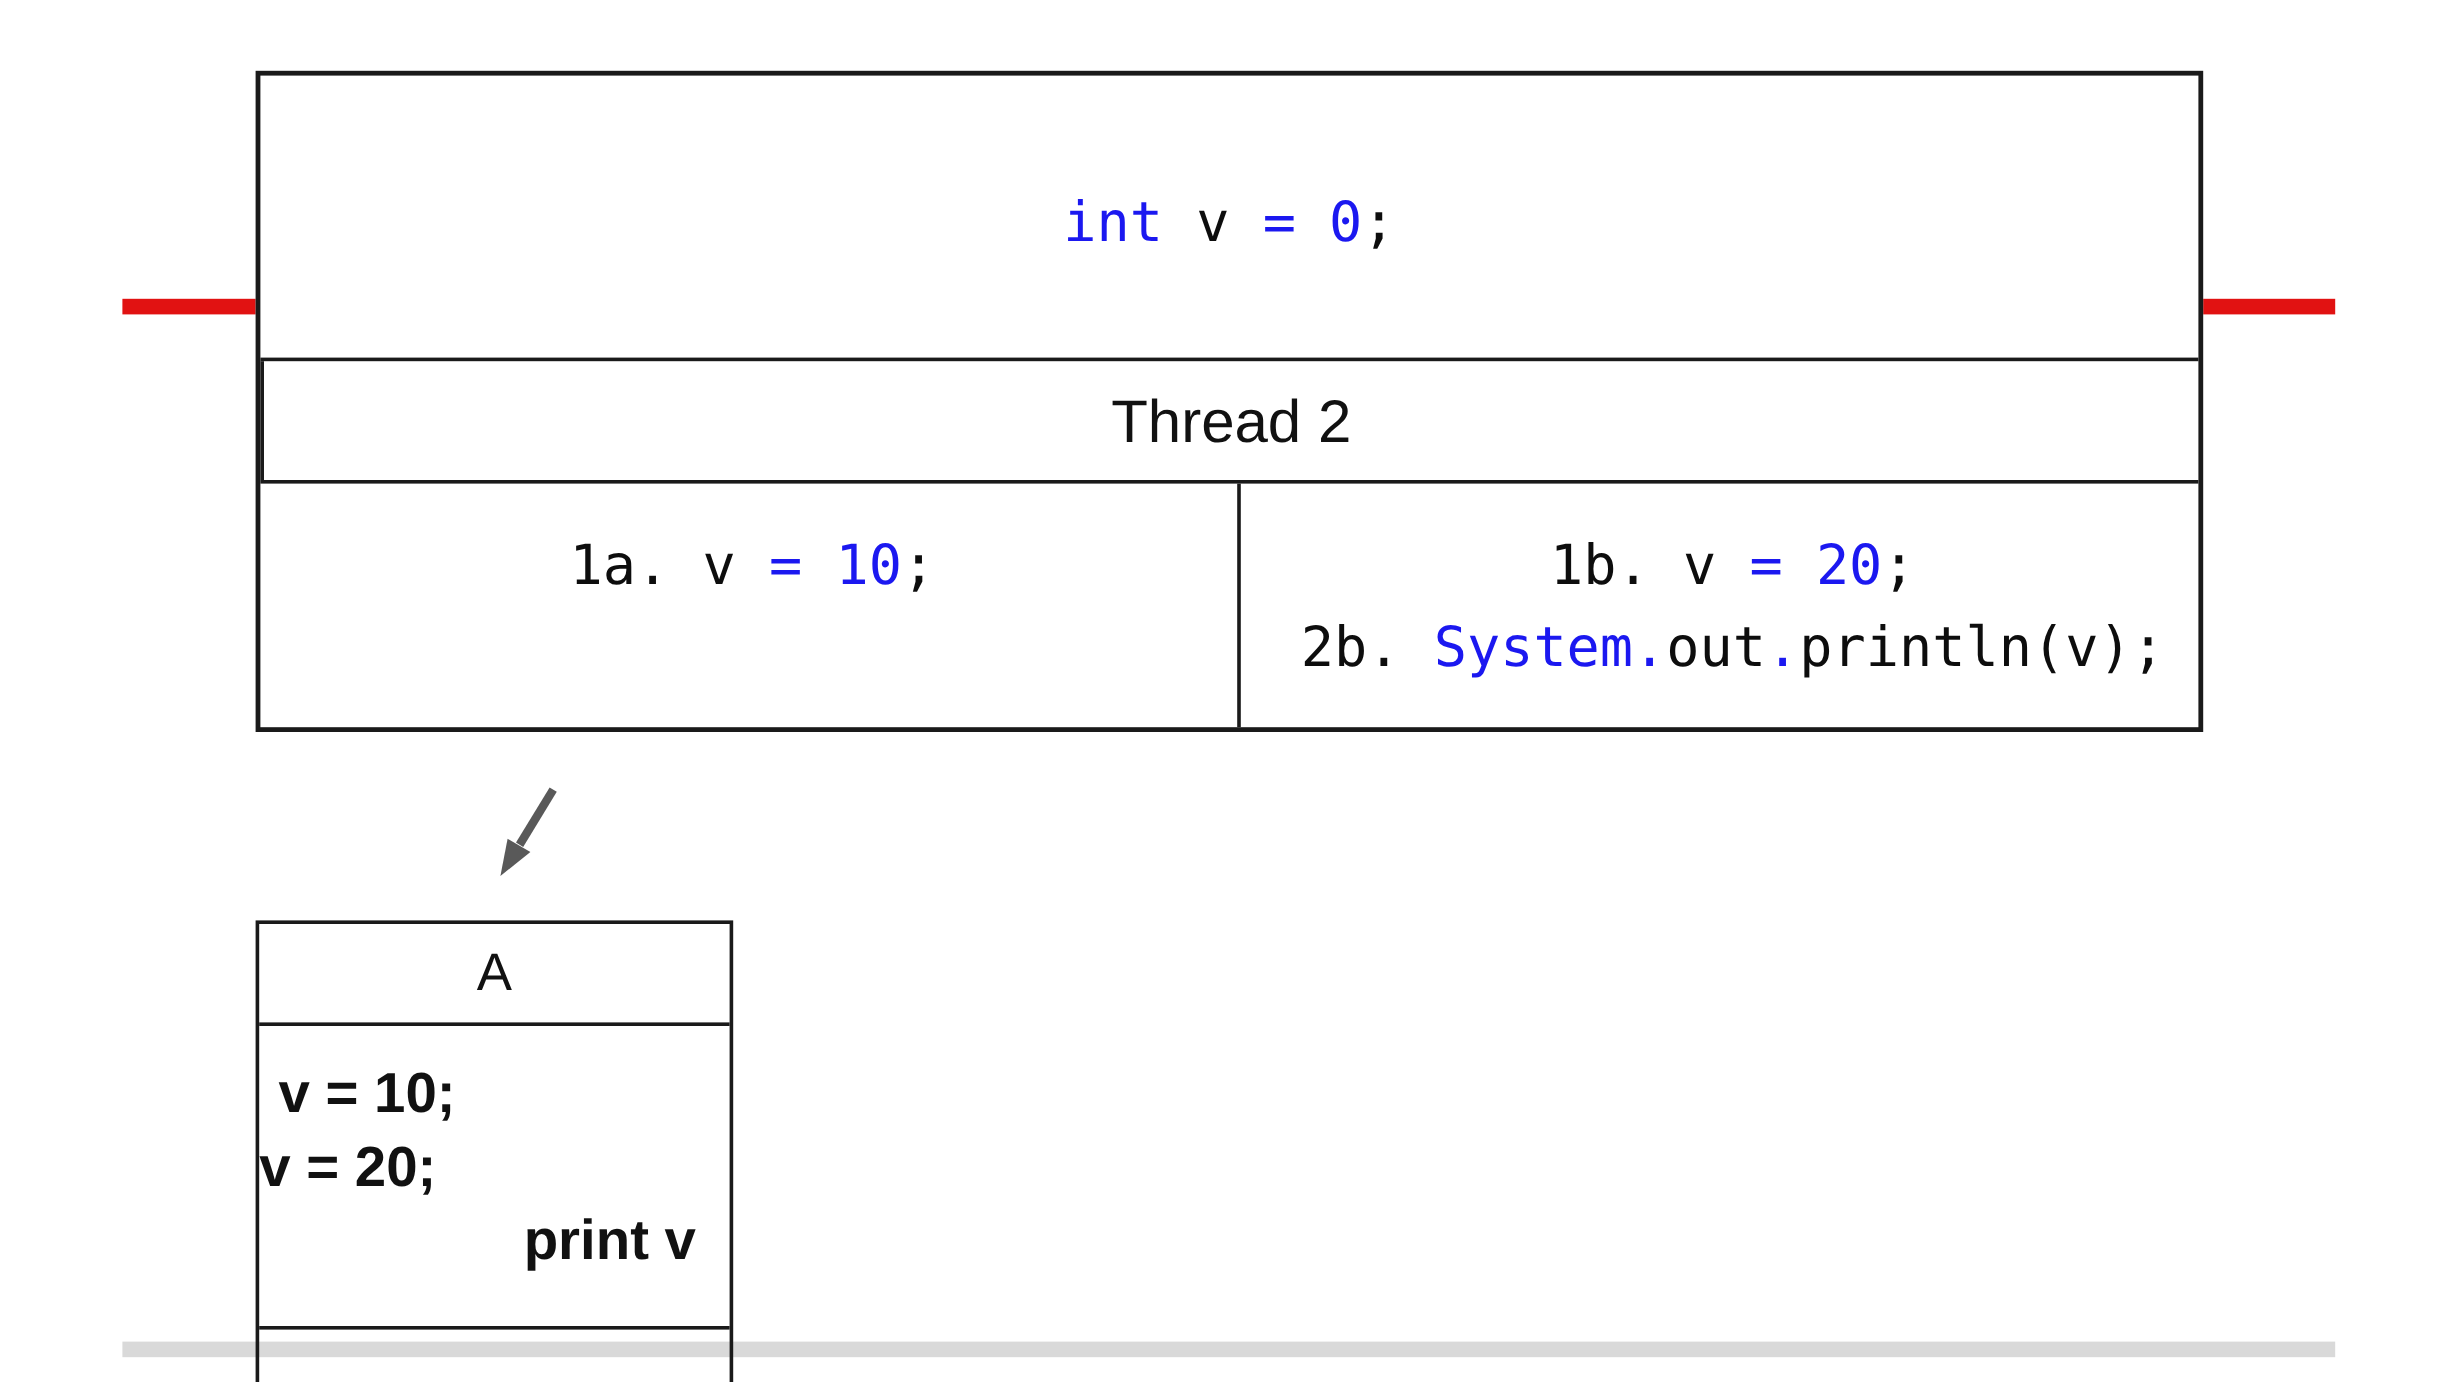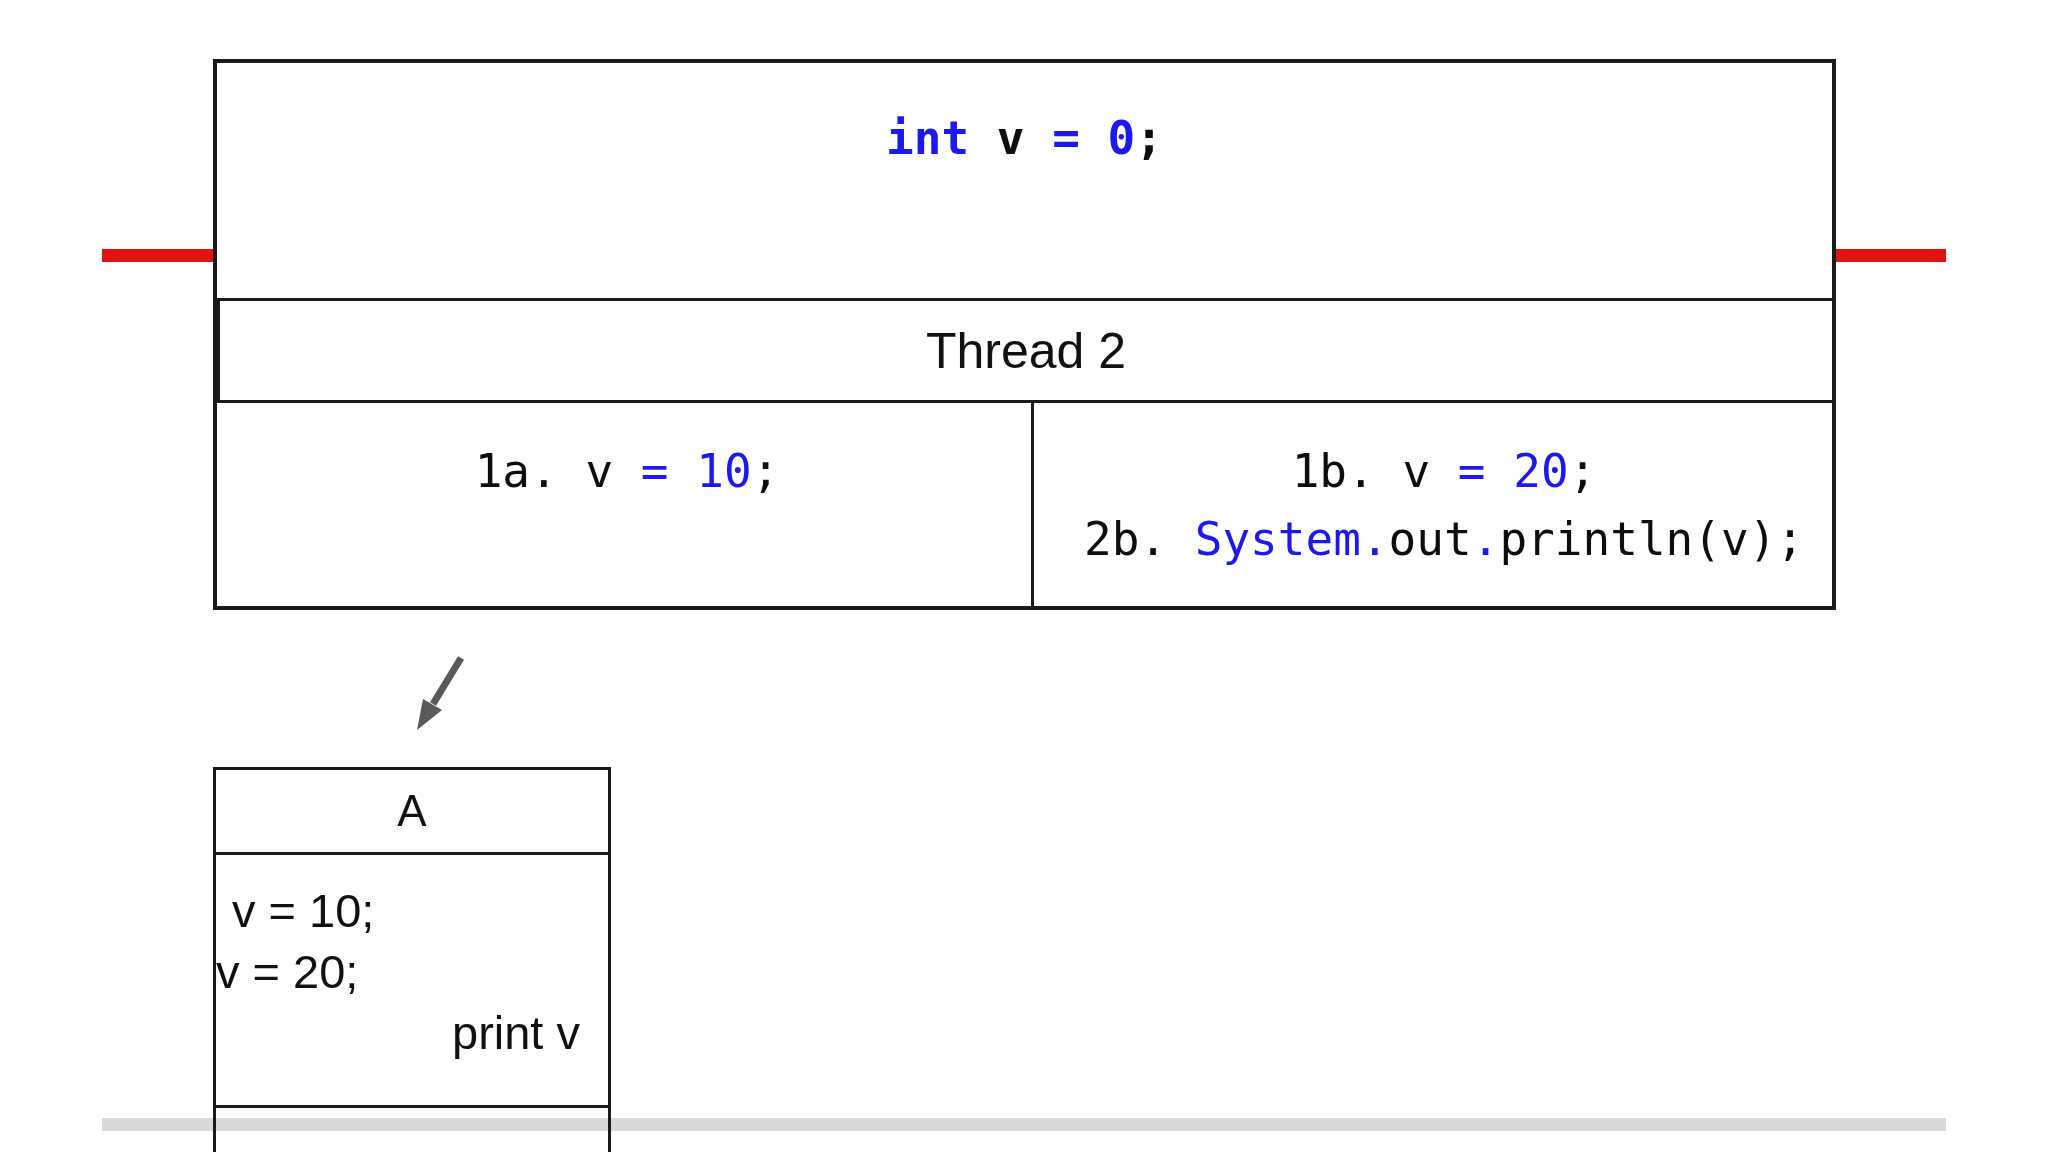--- a/index.html
+++ b/index.html
@@ -30,21 +30,21 @@
   .big-table{
     position:absolute;left:213px;top:59px;width:1623px;height:551px;
     border:4px solid var(--line);box-sizing:border-box;
     display:flex;flex-direction:column;background:transparent;
   }
   .bt-declrow{
     height:189px;flex:none;border-bottom:3px solid var(--line);
     display:flex;justify-content:center;align-items:flex-start;
     padding-top:46px;box-sizing:content-box;
   }
-  .bt-declrow .code{font-size:46px;line-height:58px;font-weight:bold;}
+  .bt-declrow .code{font-size:46px;line-height:58px;font-weight:normal;margin-top:47px;}
   .bt-threadrow{
     height:99px;flex:none;border-bottom:3px solid var(--line);
     display:flex;
   }
   .bt-th{
     flex:1;display:flex;align-items:center;justify-content:center;
     font-size:50px;color:var(--label-black);
   }
   .bt-th.right{border-left:3px solid var(--line);}
   .bt-bodyrow{flex:1;display:flex;text-align:center;}
@@ -63,21 +63,21 @@
     border:3px solid var(--line);box-sizing:border-box;background:transparent;
   }
   .st-header{
     height:82px;border-bottom:3px solid var(--line);
     display:flex;align-items:center;justify-content:center;
     font-size:44px;color:var(--label-black);
   }
   .st-body{
     height:225px;border-bottom:3px solid var(--line);
     padding-top:25px;box-sizing:content-box;
-    font-size:47px;line-height:61px;color:var(--label-black);
+    font-size:47px;line-height:61px;color:var(--label-black);font-weight:bold;
   }
   .st-line{white-space:pre;}
   .st-line.al-left{text-align:left;padding-left:16px;}
   .st-line.al-right1{text-align:left;padding-right:20px;}
   .st-line.al-right2{text-align:right;padding-right:28px;}
   .st-extra{height:100px;background:transparent;}
 </style>
 </head>
 <body>
 

